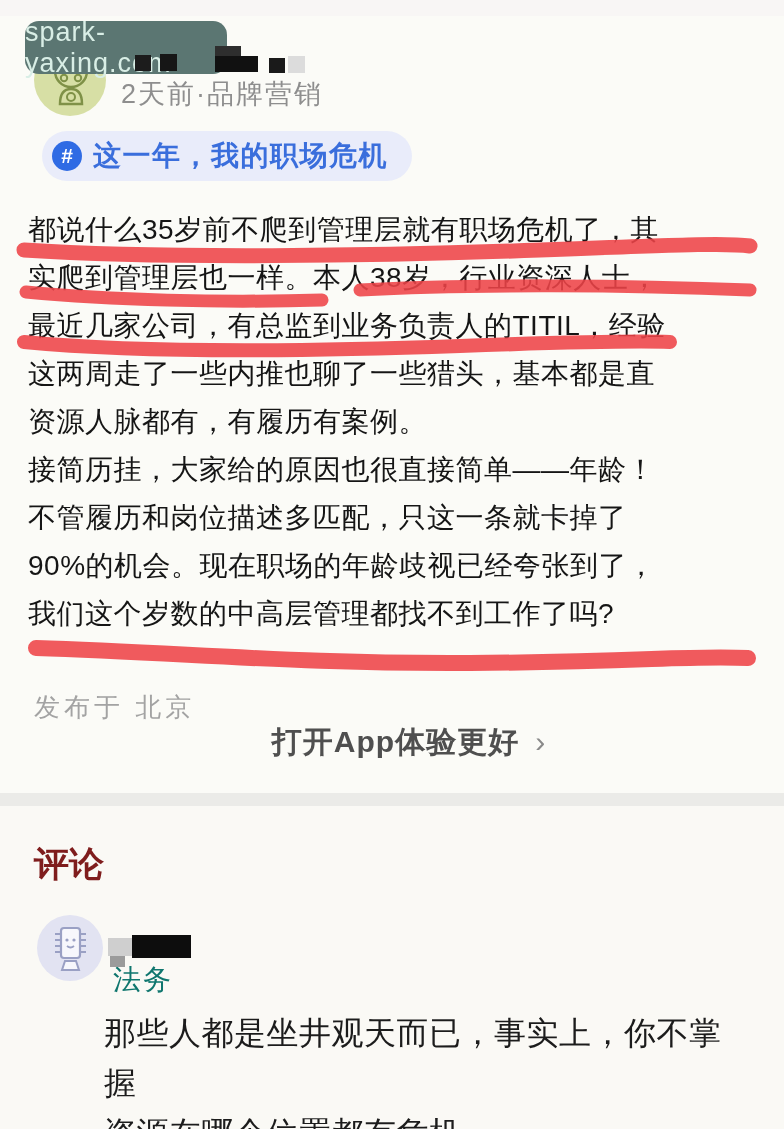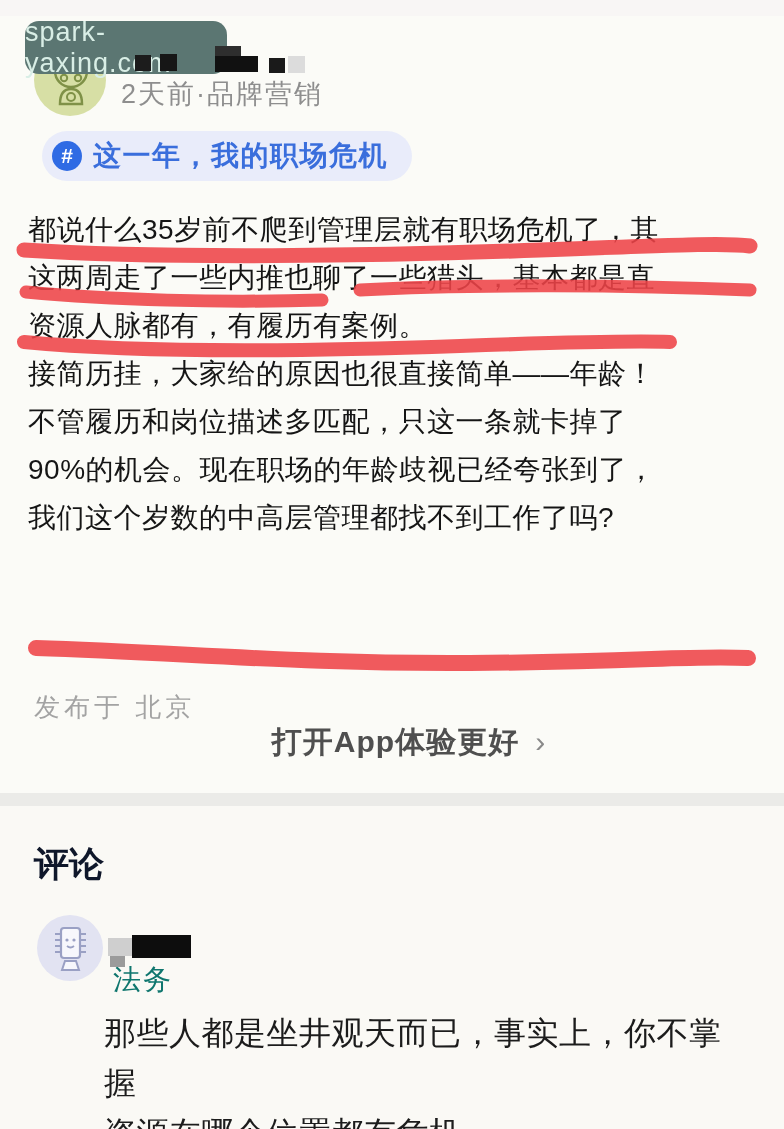--- a/index.html
+++ b/index.html
@@ -50,21 +50,21 @@
   }
   .app-banner{
     position:absolute;left:17px;top:722px;width:784px;text-align:center;
     font-size:30px;color:#4f4f4f;font-weight:600;letter-spacing:1px;z-index:2;
     cursor:pointer;
   }
   .app-banner .chev{color:#8a8a8a;margin-left:16px;font-weight:400;}
   .divider{position:absolute;left:0;top:793px;width:784px;height:13px;background:#ebebe8;}
   .comment-section-bg{position:absolute;left:0;top:806px;width:784px;height:323px;background:#faf9f5;}
   .comments-title{
-    position:absolute;left:34px;top:841px;font-size:35px;font-weight:700;color:#0f172a;z-index:2;
+    position:absolute;left:34px;top:841px;font-size:35px;font-weight:700;color:#7f1d1d;z-index:2;
   }
   .avatar-comment{
     position:absolute;left:37px;top:915px;width:66px;height:66px;border-radius:50%;
     background:#e2e3f2;z-index:2;overflow:hidden;
   }
   .comment-badge{
     position:absolute;left:113px;top:961px;font-size:28px;color:#0f766e;
     letter-spacing:2px;z-index:2;
   }
   .comment-text{
@@ -104,20 +104,22 @@
 
 <div class="meta">2天前·品牌营销</div>
 
 <div class="tag">
   <span class="tag-icon">#</span>
   <span class="tag-label">这一年，我的职场危机</span>
 </div>
 
 <div class="post-text">
   <div class="post-line">都说什么35岁前不爬到管理层就有职场危机了，其</div>
+  <div class="post-line">实爬到管理层也一样。本人38岁，行业资深人士，</div>
+  <div class="post-line">最近几家公司，有总监到业务负责人的TITIL，经验</div>
   <div class="post-line">这两周走了一些内推也聊了一些猎头，基本都是直</div>
   <div class="post-line">资源人脉都有，有履历有案例。</div>
   <div class="post-line">接简历挂，大家给的原因也很直接简单——年龄！</div>
   <div class="post-line">不管履历和岗位描述多匹配，只这一条就卡掉了</div>
   <div class="post-line">90%的机会。现在职场的年龄歧视已经夸张到了，</div>
   <div class="post-line">我们这个岁数的中高层管理都找不到工作了吗?</div>
 </div>
 
 <svg class="marker-svg" width="784" height="480" viewBox="0 0 784 480">
   <path d="M24 45 C 160 54, 380 51, 540 45 S 730 38, 750 41" stroke-width="15"></path>

